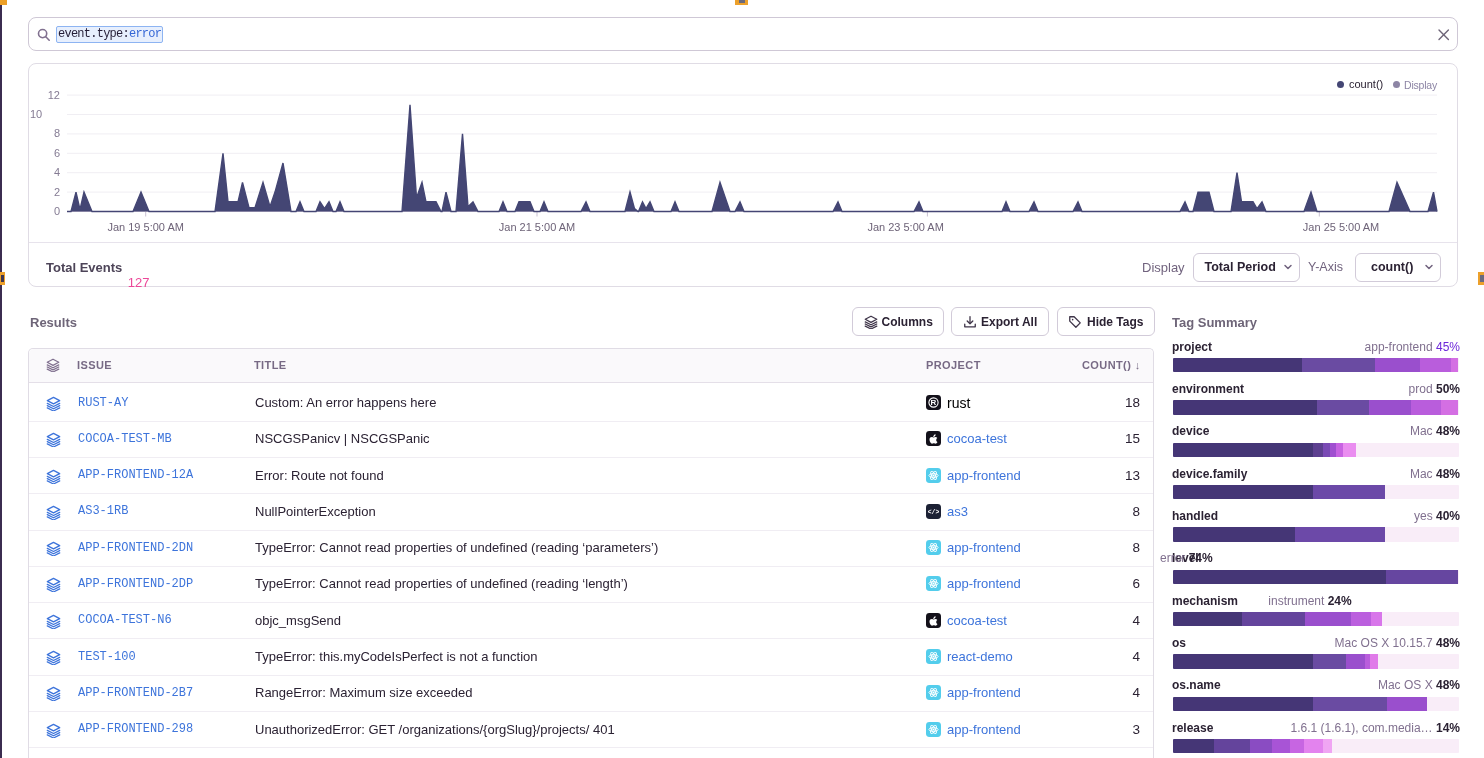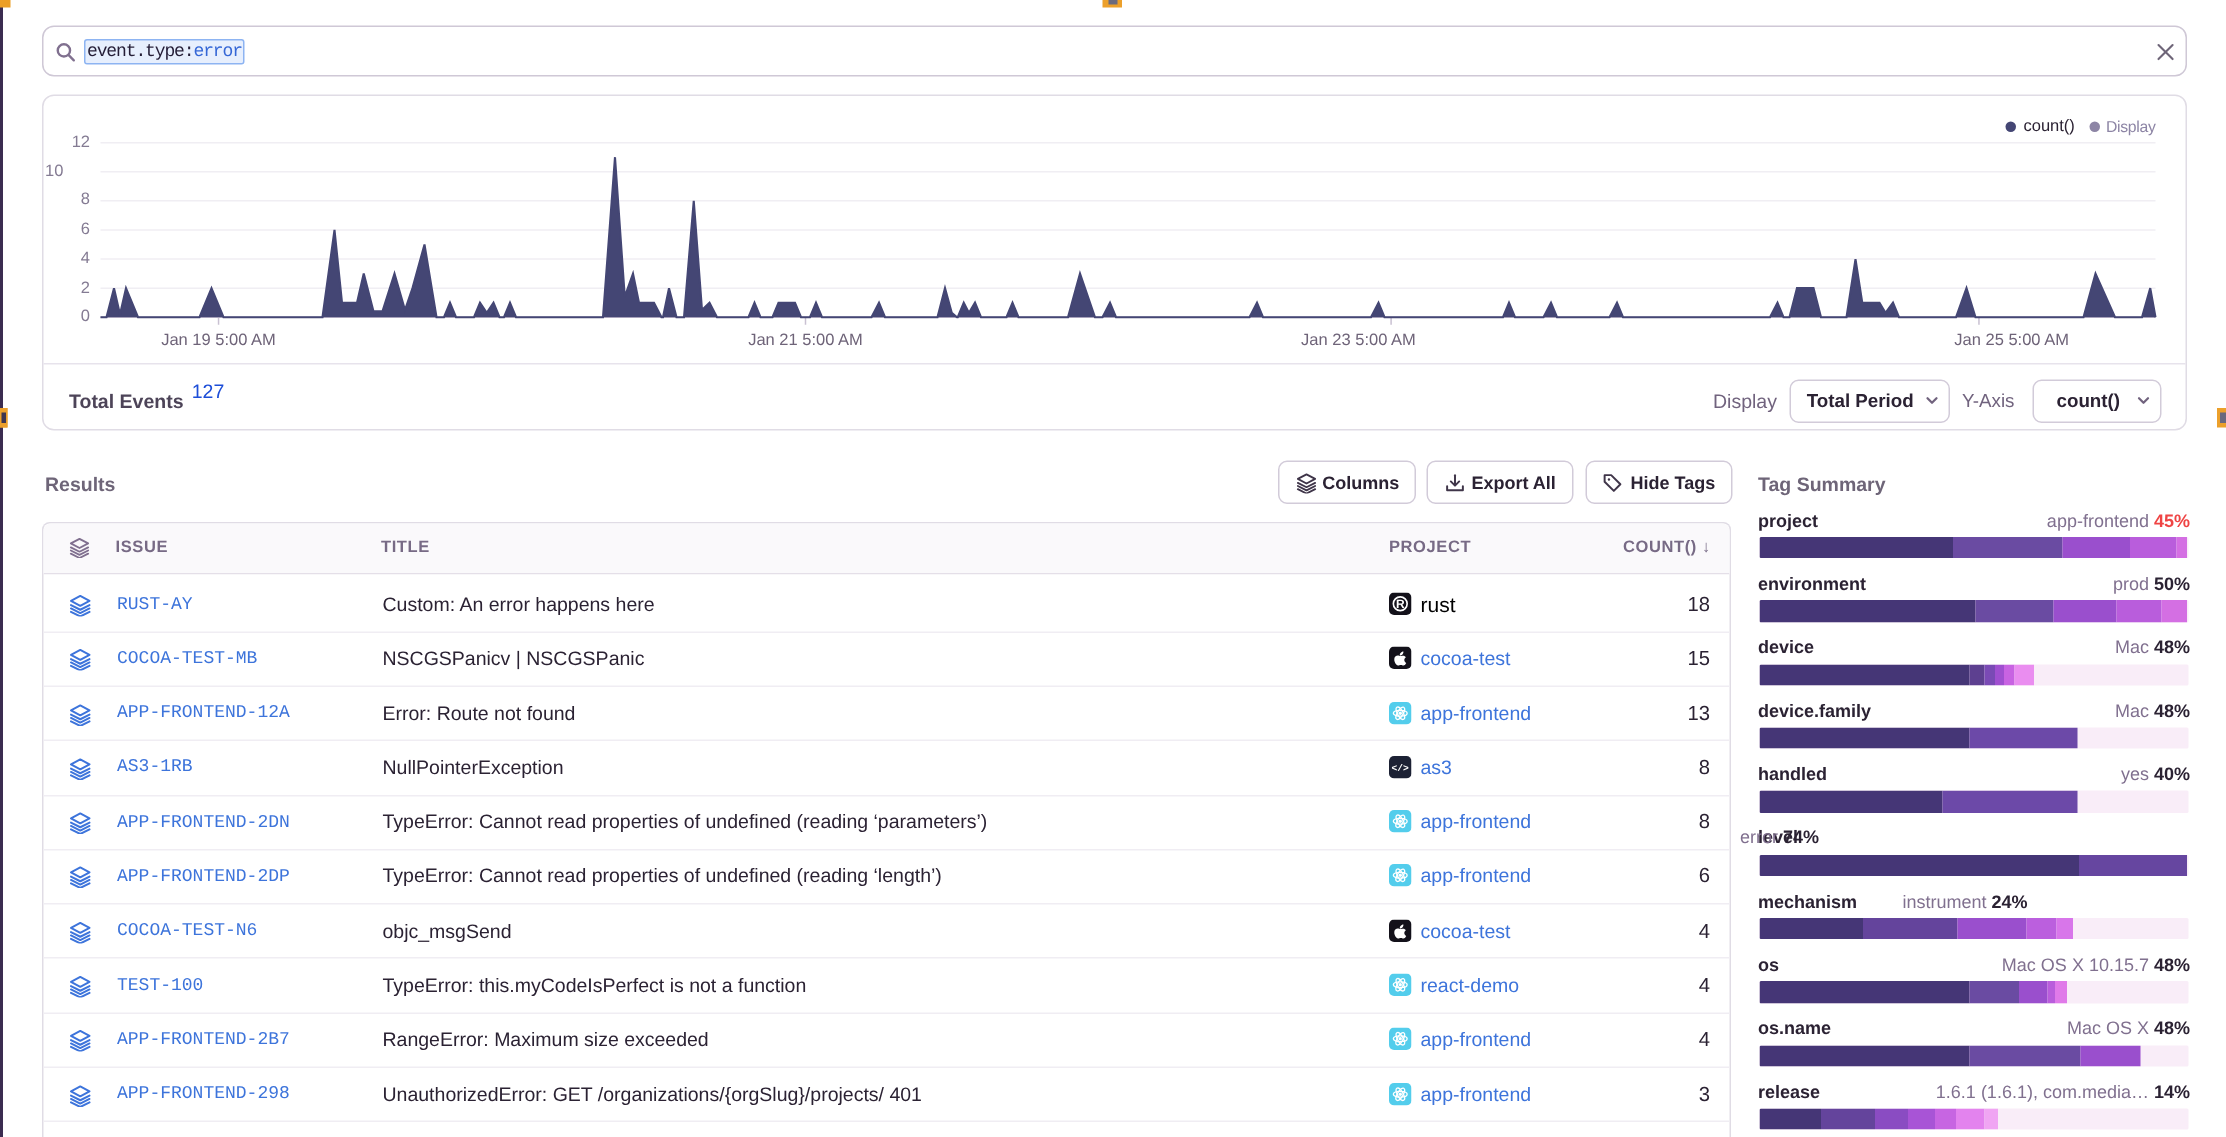--- a/index.html
+++ b/index.html
@@ -55,21 +55,21 @@
 <div class="abs" style="left:85.69999999999999px;top:220.5px;width:120px;text-align:center;font-size:11px;color:#6e6378">Jan 19 5:00 AM</div>
 <div class="abs" style="left:477.0px;top:220.5px;width:120px;text-align:center;font-size:11px;color:#6e6378">Jan 21 5:00 AM</div>
 <div class="abs" style="left:867.4px;top:220.5px;width:120px;text-align:left;font-size:11px;color:#6e6378">Jan 23 5:00 AM</div>
 <div class="abs" style="left:1259.3px;top:220.5px;width:120px;text-align:right;font-size:11px;color:#6e6378">Jan 25 5:00 AM</div>
 <div class="abs" style="left:1337px;top:81px;width:7px;height:7px;border-radius:50%;background:#444674"></div>
 <div class="abs" style="left:1349px;top:78px;font-size:11px;color:#2b2233">count()</div>
 <div class="abs" style="left:1393px;top:81px;width:7px;height:7px;border-radius:50%;background:#8d85a5"></div>
 <div class="abs" style="left:1404px;top:78.5px;font-size:10.5px;letter-spacing:-0.2px;color:#8d85a5">Display</div>
 <div class="abs" style="left:29px;top:241.5px;width:1428px;height:0;border-top:1px solid #e7e3ec"></div>
 <div class="abs" style="left:46px;top:259.5px;font-size:13px;font-weight:bold;color:#4d4458">Total Events</div>
-<div class="abs" style="left:127.8px;top:253px;font-size:13px;color:#1d4ed8">127</div>
+<div class="abs" style="left:127.8px;top:275px;font-size:13px;color:#ec4899">127</div>
 <div class="abs" style="left:1142px;top:260px;font-size:13px;color:#71637e">Display</div>
 <div class="abs" style="left:1193px;top:253px;width:107px;height:28.5px;border:1px solid #d2cbd9;border-radius:6px;background:#fff"></div>
 <div class="abs" style="left:1204.5px;top:260px;font-size:12.5px;font-weight:bold;color:#2b2233">Total Period</div>
 <svg class="abs" style="left:1283px;top:262px" width="10" height="10" viewBox="0 0 10 10" fill="none" stroke="#71637e" stroke-width="1.5" stroke-linecap="round" stroke-linejoin="round">
     <polyline points="2,3.5 5,6.5 8,3.5"></polyline>
   </svg>
 <div class="abs" style="left:1308px;top:260px;font-size:12.5px;color:#71637e">Y-Axis</div>
 <div class="abs" style="left:1355px;top:253px;width:86px;height:28.5px;border:1px solid #d2cbd9;border-radius:6px;background:#fff"></div>
 <div class="abs" style="left:1371px;top:260px;font-size:12.5px;font-weight:bold;color:#2b2233">count()</div>
 <svg class="abs" style="left:1424px;top:262px" width="10" height="10" viewBox="0 0 10 10" fill="none" stroke="#71637e" stroke-width="1.5" stroke-linecap="round" stroke-linejoin="round">
@@ -287,21 +287,21 @@
       <ellipse cx="7.5" cy="7.5" rx="4.6" ry="1.9"></ellipse>
       <ellipse cx="7.5" cy="7.5" rx="4.6" ry="1.9" transform="rotate(60 7.5 7.5)"></ellipse>
       <ellipse cx="7.5" cy="7.5" rx="4.6" ry="1.9" transform="rotate(120 7.5 7.5)"></ellipse>
     </g>
     <circle cx="7.5" cy="7.5" r="1.1" fill="#fff"></circle>
   </svg>
 <div class="abs" style="left:947px;top:721.6px;font-size:13px;color:#3d74db">app-frontend</div>
 <div class="abs" style="left:1040px;top:721.6px;width:100px;text-align:right;font-size:13.5px;color:#2b2233">3</div>
 <div class="abs" style="left:1172px;top:315px;font-size:13px;font-weight:bold;color:#6e6578">Tag Summary</div>
 <div class="abs" style="left:1172px;top:339.6px;font-size:12px;font-weight:bold;color:#2b2233">project</div>
-<div class="abs" style="left:1160px;top:339.6px;width:300px;text-align:right;font-size:12px;color:#80708f">app-frontend <span style="font-weight:bold;color:#ef4444">45%</span></div>
+<div class="abs" style="left:1160px;top:339.6px;width:300px;text-align:right;font-size:12px;color:#80708f">app-frontend <span style="font-weight:normal;color:#6d28d9">45%</span></div>
 <div class="abs" style="left:1172.5px;top:358.0px;width:286px;height:14.3px;background:#f9edf8;display:flex;border-radius:1px;overflow:hidden">
     <div style="width:129.5px;background:#453676;height:14.3px;flex:none"></div>
     <div style="width:73px;background:#6a4ba2;height:14.3px;flex:none"></div>
     <div style="width:44.7px;background:#9a4fcd;height:14.3px;flex:none"></div>
     <div style="width:31.2px;background:#b95ddc;height:14.3px;flex:none"></div>
     <div style="width:7.6px;background:#d46fe3;height:14.3px;flex:none"></div>
   </div>
 <div class="abs" style="left:1172px;top:381.9px;font-size:12px;font-weight:bold;color:#2b2233">environment</div>
 <div class="abs" style="left:1160px;top:381.9px;width:300px;text-align:right;font-size:12px;color:#80708f">prod <span style="font-weight:bold;color:#2b2233">50%</span></div>
 <div class="abs" style="left:1172.5px;top:400.3px;width:286px;height:14.3px;background:#f9edf8;display:flex;border-radius:1px;overflow:hidden">

